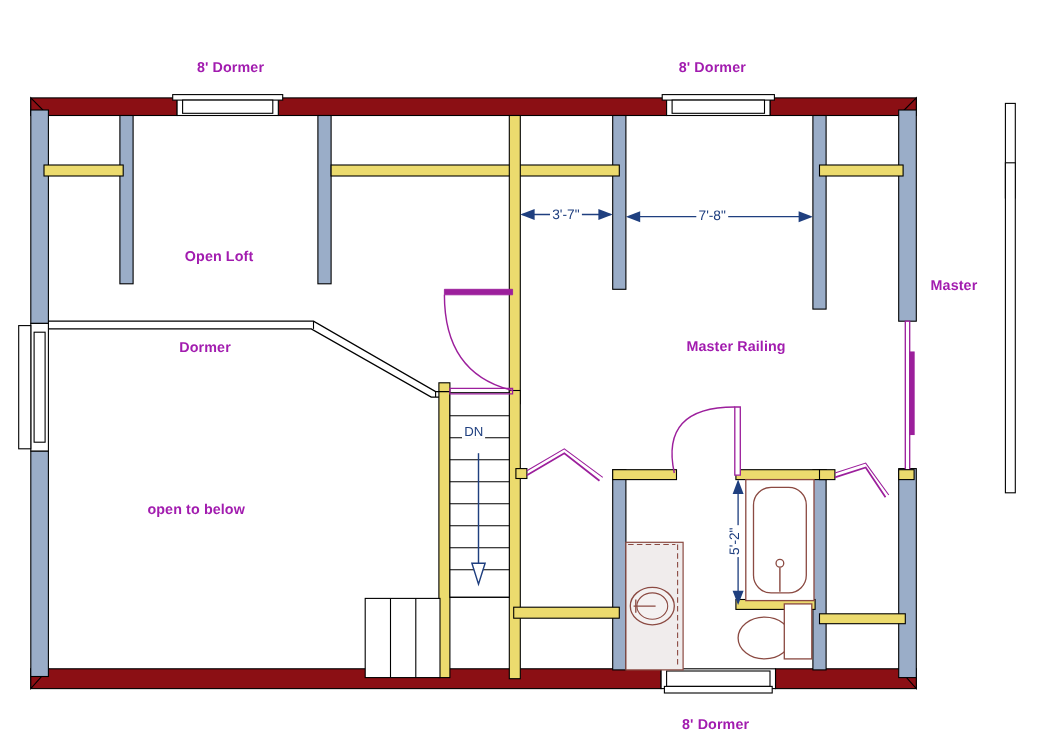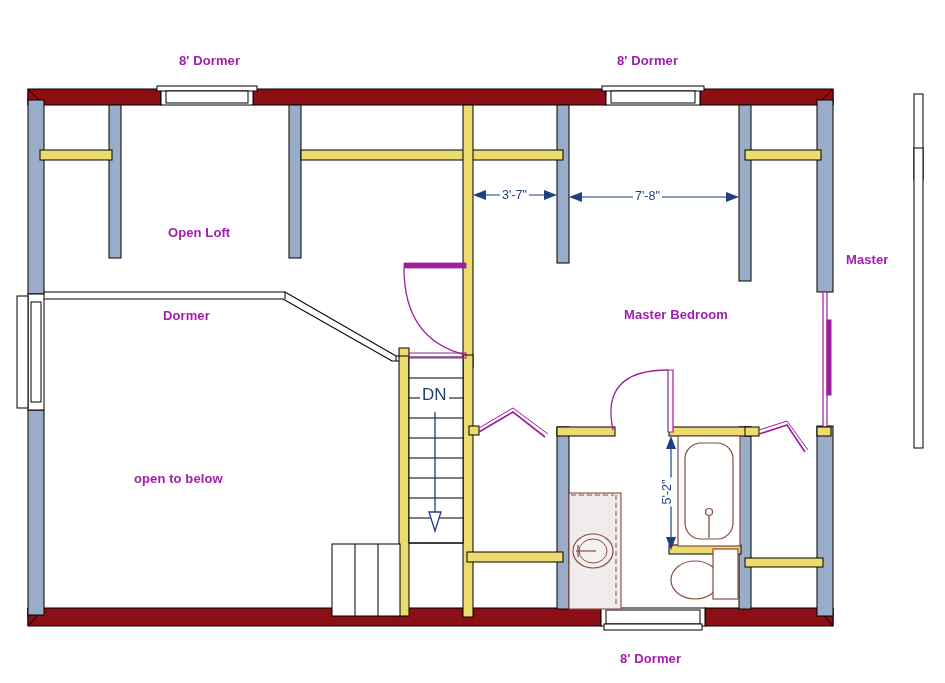--- a/index.html
+++ b/index.html
@@ -52,21 +52,21 @@
     white-space: nowrap;
     background: #ffffff;
     transform: rotate(-90deg);
     transform-origin: 50% 50%;
     padding: 0 2px;
   }
   .stair-label {
     position: absolute;
     color: #1f3f7f;
     font-family: "Liberation Sans", sans-serif;
-    font-size: 17px;
+    font-size: 12px;
     white-space: nowrap;
     background: #ffffff;
     padding: 0 2px;
   }
 </style>
 </head>
 <body>
 
 <div id="plan-root">
 
@@ -263,23 +263,23 @@
   <div class="plan-label" style="left:179px; top:53px;">8' Dormer</div>
 
   <div class="plan-label" style="left:617px; top:53px;">8' Dormer</div>
 
   <div class="plan-label" style="left:620px; top:651px;">8' Dormer</div>
 
   <div class="plan-label" style="left:168px; top:225px;">Open Loft</div>
 
   <div class="plan-label" style="left:163px; top:308px;">Dormer</div>
 
-  <div class="plan-label" style="left:134px; top:455px;margin-top:16px;">open to below</div>
-
-  <div class="plan-label" style="left:624px; top:307px;">Master Bedroom</div>
+  <div class="plan-label" style="left:134px; top:455px;">open to below</div>
+
+  <div class="plan-label" style="left:624px; top:307px;">Master Railing</div>
 
   <div class="plan-label" style="left:846px; top:252px;">Master</div>
 
   <div class="stair-label" style="left:420px; top:385px;">DN</div>
 
   <div class="dim-label" style="left:500px; top:188px;">3'-7"</div>
 
   <div class="dim-label" style="left:633px; top:189px;">7'-8"</div>
 
   <div class="dim-label-vert" style="left:653px; top:485px;">5'-2"</div>

